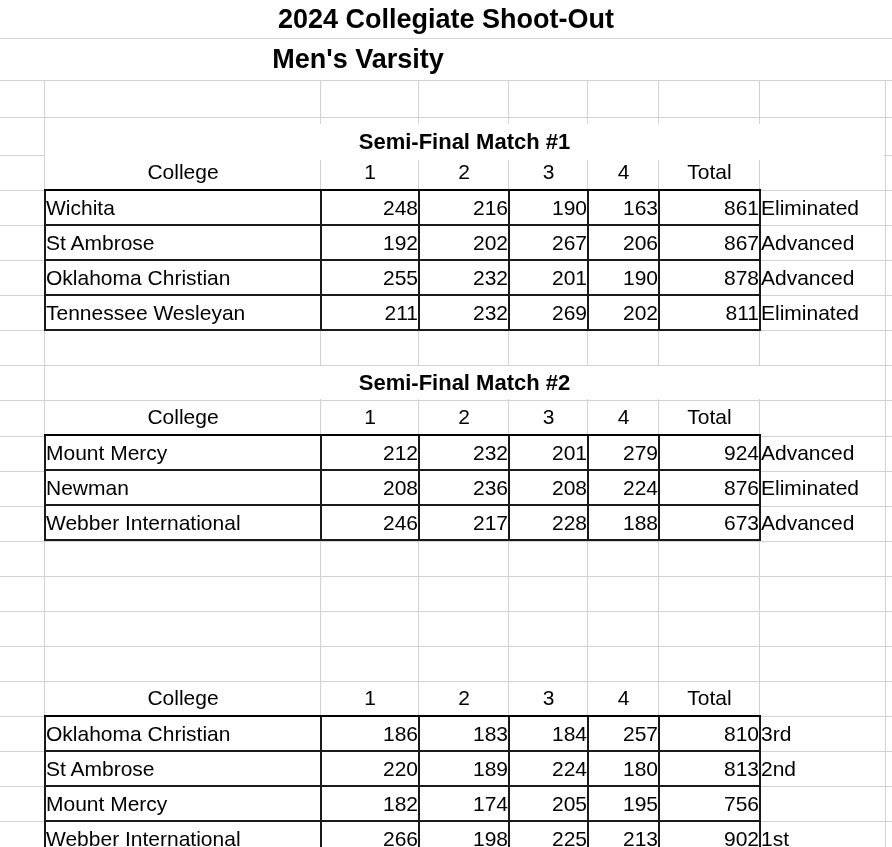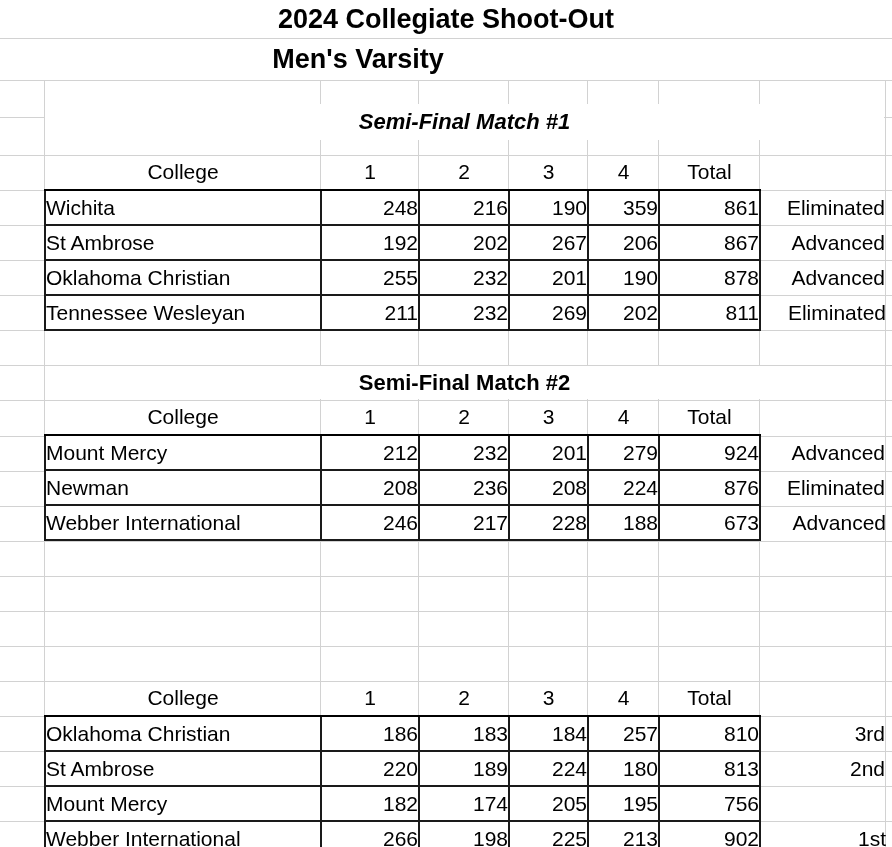--- a/index.html
+++ b/index.html
@@ -10,37 +10,37 @@
   
   .hline{position:absolute;left:0;width:892px;height:1px;background:#d2d2d2;}
   .vline{position:absolute;top:80px;height:767px;width:1px;background:#d2d2d2;}
   
   .page-title{position:absolute;left:0;top:0;width:892px;height:38px;line-height:38px;
     text-align:center;font-weight:bold;font-size:27px;}
   .page-subtitle{position:absolute;left:0;top:38px;width:716px;height:42px;line-height:42px;
     text-align:center;font-weight:bold;font-size:27px;}
   .match-title{position:absolute;left:45px;width:839px;background:#fff;text-align:center;
     font-weight:bold;font-size:22px;}
-  #mt1{top:104px;height:36px;line-height:36px;font-style:italic;}
+  #mt1{top:124px;height:36px;line-height:36px;}
   #mt2{top:366px;height:33px;line-height:33px;}
   #mt3{top:647px;height:33px;line-height:33px;}
   
   table.match{position:absolute;left:44px;border-collapse:collapse;table-layout:fixed;font-size:21px;}
   #t1{top:155px;} #t2{top:400px;} #t3{top:681px;}
   col.c-name{width:276px;} col.c-s1{width:98px;} col.c-s2{width:90px;}
   col.c-s3{width:79px;} col.c-s4{width:71px;} col.c-tot{width:101px;} col.c-res{width:126px;}
   table.match tr{height:35px;}
   table.match td{padding:0;vertical-align:middle;white-space:nowrap;}
   tr.hdr td{text-align:center;border-bottom:2px solid #000000;}
   tr.hdr td.res{border-bottom:none;}
   tr.data td{border:2px solid #1a1a1a;background:#fff;}
   tr.data td.res{border:none;background:transparent;}
   td.name{text-align:left;padding-left:7px;}
   td.num{text-align:right;padding-right:5px;}
-  td.res{text-align:right;padding-left:5px;}
+  td.res{text-align:left;padding-left:5px;}
 </style>
 </head>
 <body>
 
 <div class="sheet">
 
   <div id="gridlines">
       <div class="hline" style="top: 38px;"></div>
       <div class="hline" style="top: 80px;"></div>
       <div class="hline" style="top: 117px;"></div>
@@ -97,21 +97,21 @@
       <td>3</td>
       <td>4</td>
       <td>Total</td>
       <td class="res"></td>
     </tr>
     <tr class="data">
       <td class="name">Wichita</td>
       <td class="num">248</td>
       <td class="num">216</td>
       <td class="num">190</td>
-      <td class="num">359</td>
+      <td class="num">163</td>
       <td class="num">861</td>
       <td class="res">Eliminated</td>
     </tr>
     <tr class="data">
       <td class="name">St Ambrose</td>
       <td class="num">192</td>
       <td class="num">202</td>
       <td class="num">267</td>
       <td class="num">206</td>
       <td class="num">867</td>

